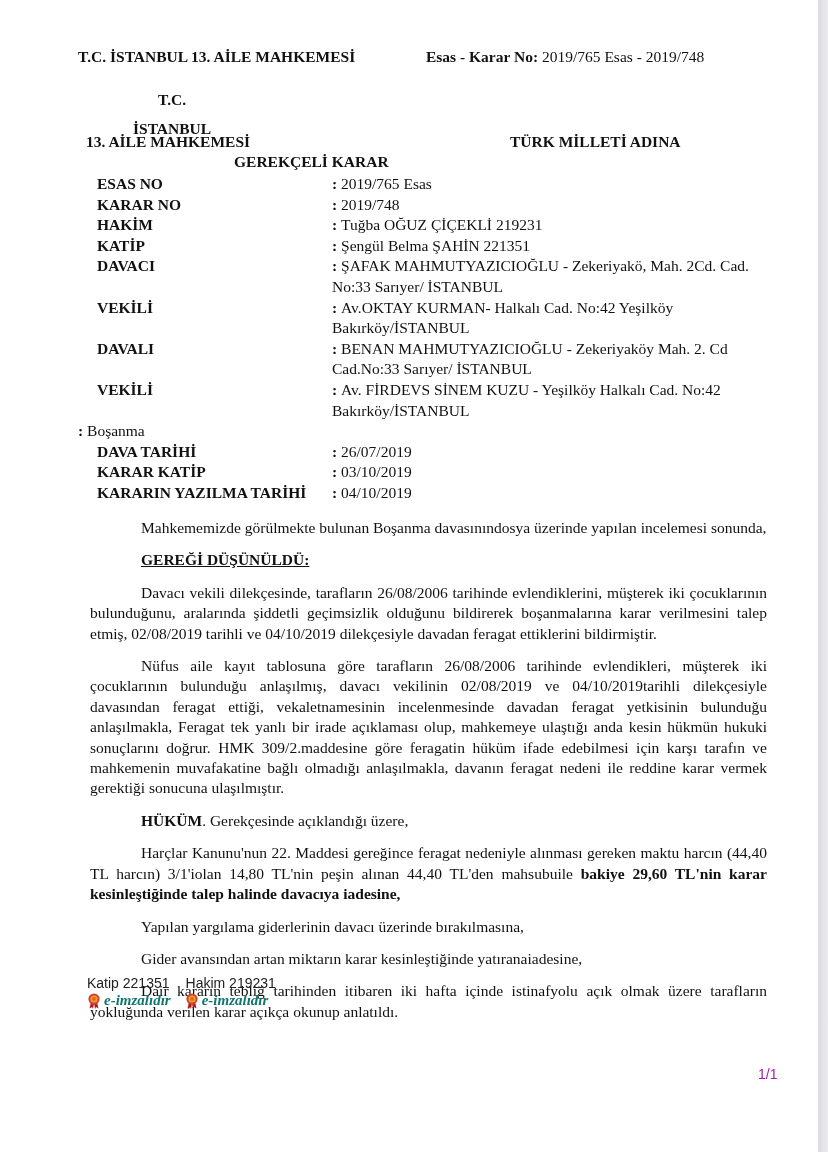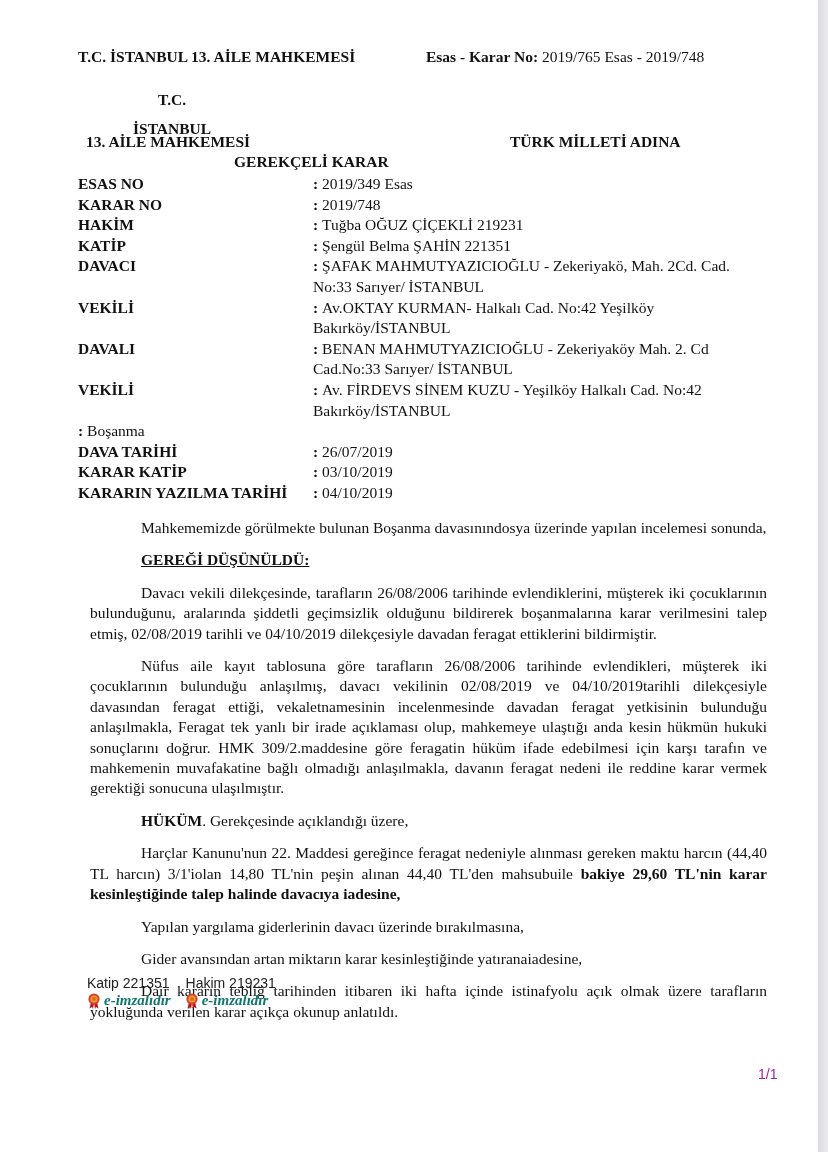--- a/index.html
+++ b/index.html
@@ -20,21 +20,21 @@
     font-size: 15.5px; font-weight: bold; white-space: nowrap;
   }
   .top-header .court { position: absolute; left: 0; }
   .top-header .esas { position: absolute; left: 348px; }
   .top-header .esas .val { font-weight: normal; }
 
   .court-block { position: absolute; font-weight: bold; font-size: 15.5px; white-space: nowrap; }
 
   .meta { position: absolute; left: 78px; top: 174px; width: 720px; font-size: 15.5px; line-height: 20.6px; }
   .meta-row { display: flex; }
-  .meta-label { width: 235px; font-weight: bold; flex: none; }
+  .meta-label { width: 235px; font-weight: bold; flex: none; margin-left: 19px; }
   .meta-value { width: 460px; }
   .meta-value .colon { font-weight: bold; }
 
   .body-text {
     position: absolute; left: 78px; top: 506px; width: 701px;
     font-size: 15.5px; line-height: 20.4px; text-align: justify;
   }
   .body-text p { margin: 12px; text-indent: 51px; }
   .heading-u { font-weight: bold; text-decoration: underline; }
   .bold { font-weight: bold; }
@@ -69,21 +69,21 @@
 
   <div class="court-block" style="left:158px; top:91px;">T.C.</div>
   <div class="court-block" style="left:133px; top:112px;margin-top:8px;">İSTANBUL</div>
   <div class="court-block" style="left:86px; top:133px;">13. AİLE MAHKEMESİ</div>
   <div class="court-block" style="left:510px; top:133px;">TÜRK MİLLETİ ADINA</div>
   <div class="court-block" style="left:218px; top:153px;margin-left:16px;">GEREKÇELİ KARAR</div>
 
   <div class="meta">
     <div class="meta-row">
       <div class="meta-label">ESAS NO</div>
-      <div class="meta-value"><span class="colon">: </span><span>2019/349 Esas</span></div>
+      <div class="meta-value"><span class="colon">: </span><span>2019/765 Esas</span></div>
     </div>
     <div class="meta-row">
       <div class="meta-label">KARAR NO</div>
       <div class="meta-value"><span class="colon">: </span><span>2019/748</span></div>
     </div>
     <div class="meta-row">
       <div class="meta-label">HAKİM</div>
       <div class="meta-value"><span class="colon">: </span><span>Tuğba OĞUZ ÇİÇEKLİ 219231</span></div>
     </div>
     <div class="meta-row">

